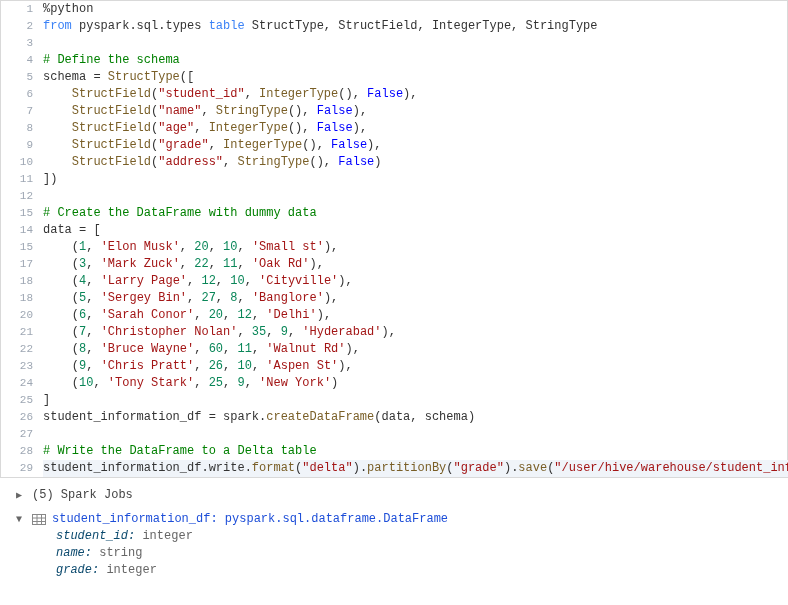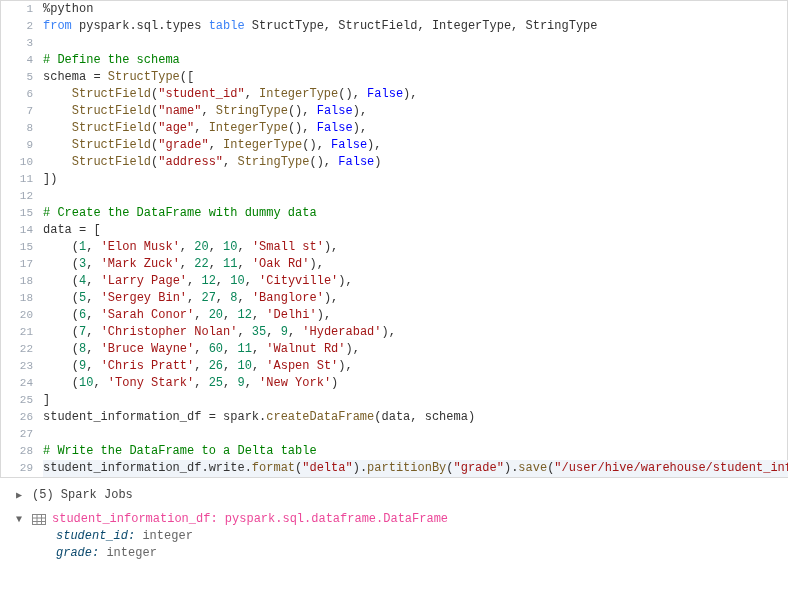--- a/index.html
+++ b/index.html
@@ -63,21 +63,21 @@
       width: 14px;
       height: 11px;
       display: inline-block;
     }
     .schema-list {
       padding-left: 40px;
       line-height: 17px;
     }
     .schema-field { color: #0c4a6e; font-style: italic; }
     .schema-type { color: #666; }
-    .muted { color: #ec4899; }
+    .muted { color: #1d4ed8; }
   </style>
 </head>
 <body>
 
 <div class="code-cell" id="code-cell">
     <div class="code-line">
       <div class="gutter">1</div>
       <div class="code-content">%python</div>
     </div>
     <div class="code-line">
@@ -205,15 +205,16 @@
           <line x1="5" y1="0.5" x2="5" y2="10.5" stroke="#888"></line>
           <line x1="9.5" y1="0.5" x2="9.5" y2="10.5" stroke="#888"></line>
         </svg>
     </span>
     <span>
       <span class="muted">student_information_df: </span><span class="muted">pyspark.sql.dataframe.DataFrame</span>
     </span>
   </div>
   <div class="schema-list" id="schema-list">
       <div><span class="schema-field">student_id:</span> <span class="schema-type">integer</span></div>
+      <div><span class="schema-field">name:</span> <span class="schema-type">string</span></div>
       <div><span class="schema-field">grade:</span> <span class="schema-type">integer</span></div>
     </div>
 </div>
 
 </body></html>

